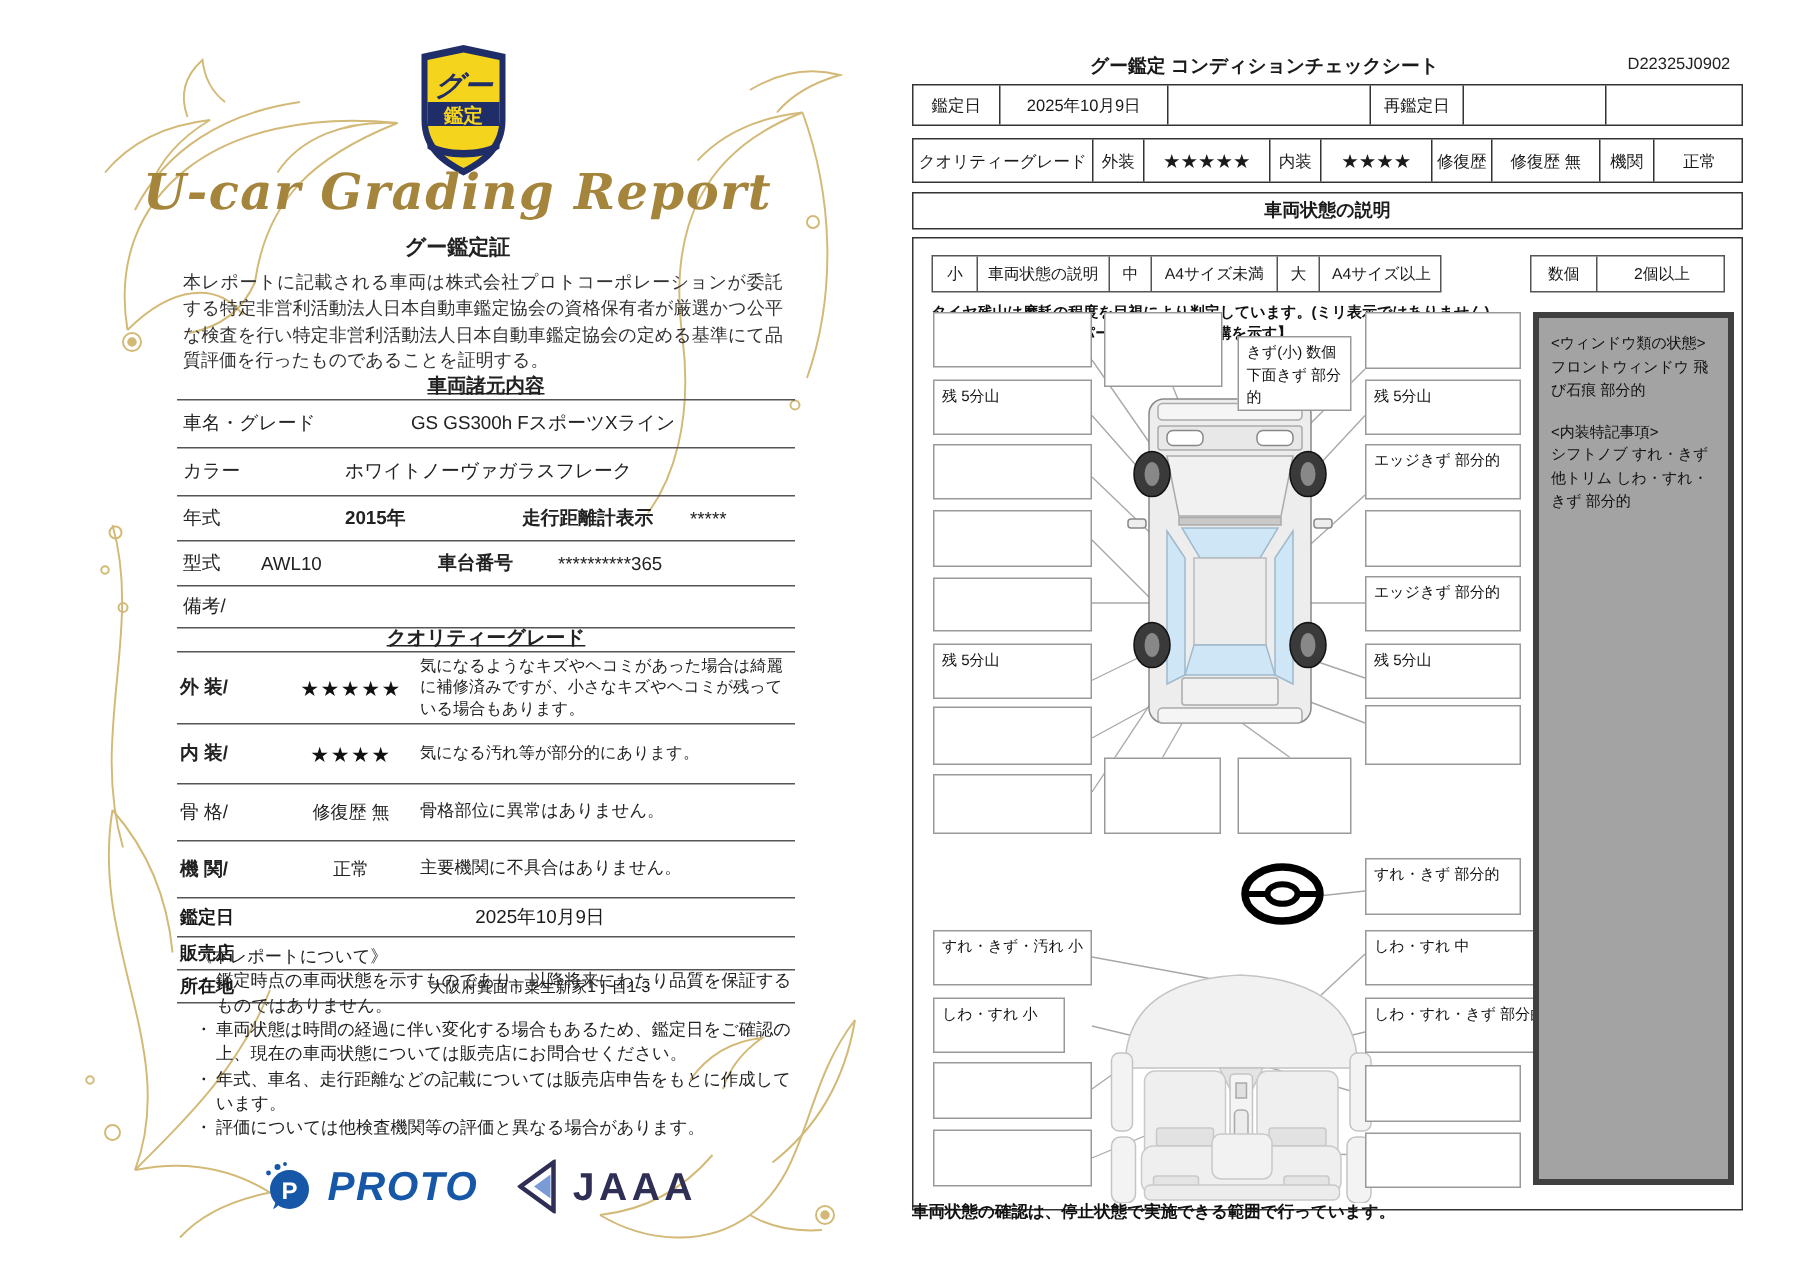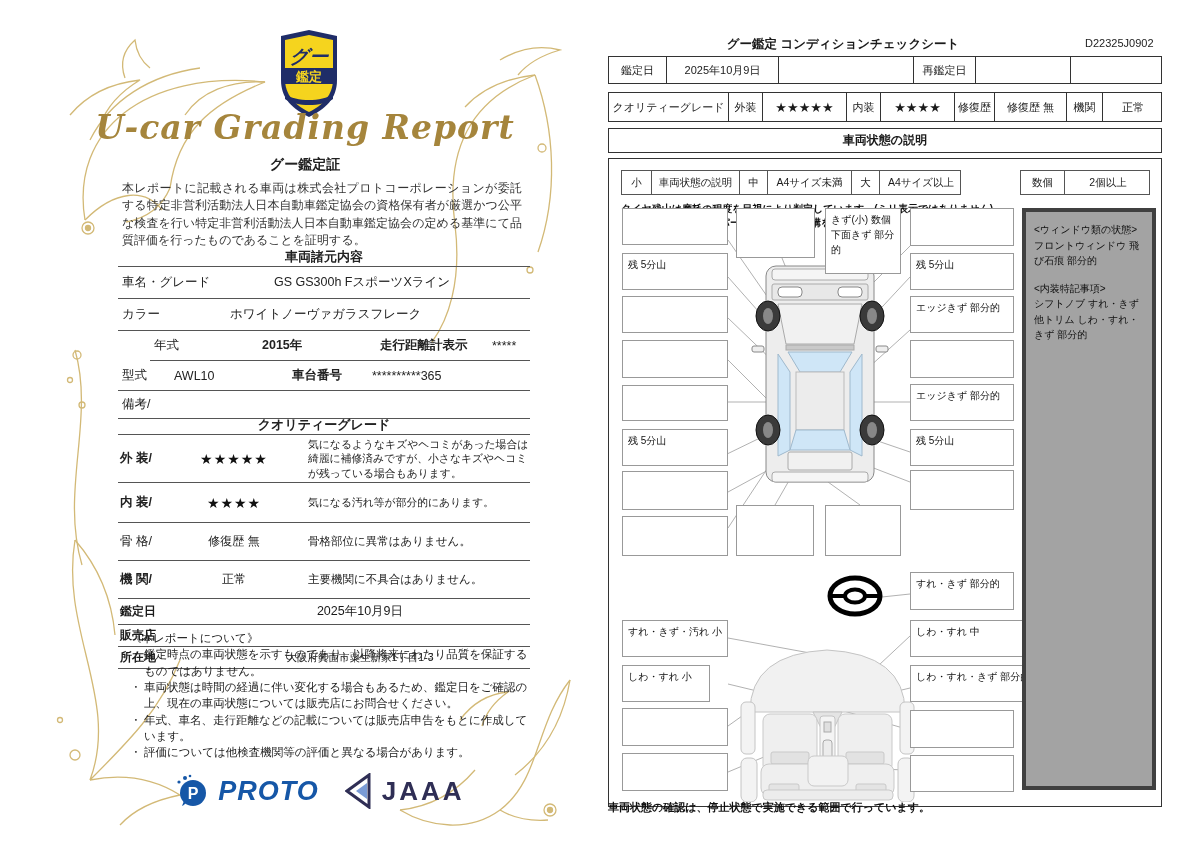--- a/index.html
+++ b/index.html
@@ -13,29 +13,29 @@
   
   .cert-title {
     font-family:"DejaVu Serif", serif; font-style:italic; font-weight:700;
     font-size:33px; color:#a5853c; text-align:center; letter-spacing:1px;
   }
   .cert-sub { font-size:14px; font-weight:bold; text-align:center; color:#222; }
   .cert-intro {
     font-family:"Liberation Serif", serif; font-size:12px; line-height:1.45;
     color:#333; text-align:justify;
   }
-  .sec-title { font-size:13px; font-weight:bold; text-align:center; color:#222; }
+  .sec-title { font-size:13px; font-weight:bold; text-align:center; color:#222;text-decoration:underline; }
   .spec-table { border-top:1px solid #555; }
   .spec-row { display:grid; align-items:center; border-bottom:1px solid #555;
               font-size:12.5px; color:#222; }
   .spec-label { padding-left:4px; }
   .grade-row { display:grid; align-items:center; border-bottom:1px solid #555;
                font-size:12.5px; color:#222; }
   .stars { letter-spacing:1px; font-size:14px; color:#111; text-align:center; }
-  .grade-desc { font-size:10.8px; line-height:1.35; color:#222;margin-left:28px; }
+  .grade-desc { font-size:10.8px; line-height:1.35; color:#222; }
   .meta-row { display:grid; grid-template-columns:72px 1fr; align-items:center;
               border-bottom:1px solid #555; font-size:12px; }
   .meta-val { text-align:center; }
   .notes { font-family:"Liberation Serif", serif; font-size:11.5px; line-height:1.42; color:#222; }
   .bullet { display:flex; }
   .bullet .dot { width:14px; flex:none; }
   .logo-row { display:flex; align-items:center; justify-content:center; gap:26px; }
   .proto-word { font-size:27px; font-weight:900; font-style:italic; color:#1657a7; letter-spacing:1px; }
   .jaaa-word { font-size:26px; font-weight:800; color:#2f2e55; letter-spacing:3px; }
 
@@ -122,21 +122,21 @@
   <div class="abs sec-title" style="left:118px;top:248px;width:412px;">車両諸元内容</div>
   <div class="abs spec-table" style="left:118px;top:266px;width:412px;">
     <div class="spec-row" style="grid-template-columns:112px 1fr;height:32px;gap:44px;">
       <div class="spec-label">車名・グレード</div>
       <div>GS GS300h FスポーツXライン</div>
     </div>
     <div class="spec-row" style="grid-template-columns:112px 1fr;height:32px;">
       <div class="spec-label">カラー</div>
       <div>ホワイトノーヴァガラスフレーク</div>
     </div>
-    <div class="spec-row" style="grid-template-columns:112px 118px 112px 1fr;height:30px;margin-left:32px;">
+    <div class="spec-row" style="grid-template-columns:112px 118px 112px 1fr;height:30px;">
       <div class="spec-label">年式</div>
       <div style="font-weight:600;">2015年</div>
       <div style="font-weight:bold;">走行距離計表示</div>
       <div>*****</div>
     </div>
     <div class="spec-row" style="grid-template-columns:56px 118px 80px 1fr;height:30px;">
       <div class="spec-label">型式</div>
       <div>AWL10</div>
       <div style="font-weight:bold;">車台番号</div>
       <div>**********365</div>
@@ -363,21 +363,21 @@
 
   <div class="callout-box" style="left:910px;top:208px;width:104px;height:38px;"><span></span></div>
   <div class="callout-box" style="left:910px;top:253px;width:104px;height:37px;"><span>残 5分山</span></div>
   <div class="callout-box" style="left:910px;top:296px;width:104px;height:37px;"><span>エッジきず 部分的</span></div>
   <div class="callout-box" style="left:910px;top:340px;width:104px;height:38px;"><span></span></div>
   <div class="callout-box" style="left:910px;top:384px;width:104px;height:37px;"><span>エッジきず 部分的</span></div>
   <div class="callout-box" style="left:910px;top:429px;width:104px;height:37px;"><span>残 5分山</span></div>
   <div class="callout-box" style="left:910px;top:470px;width:104px;height:40px;"><span></span></div>
 
   <div class="callout-box" style="left:736px;top:208px;width:79px;height:50px;"></div>
-  <div class="callout-box" style="left:825px;top:208px;width:76px;height:66px;">
+  <div class="callout-box" style="left:825px;top:224px;width:76px;height:50px;">
     <div>きず(小) 数個</div>
     <div>下面きず 部分的</div>
   </div>
   <div class="callout-box" style="left:736px;top:505px;width:78px;height:51px;"></div>
   <div class="callout-box" style="left:825px;top:505px;width:76px;height:51px;"></div>
 
   <div class="callout-box" style="left:622px;top:620px;width:106px;height:37px;"><span>すれ・きず・汚れ 小</span></div>
   <div class="callout-box" style="left:622px;top:665px;width:88px;height:37px;"><span>しわ・すれ 小</span></div>
   <div class="callout-box" style="left:622px;top:708px;width:106px;height:38px;"><span></span></div>
   <div class="callout-box" style="left:622px;top:753px;width:106px;height:38px;"><span></span></div>

